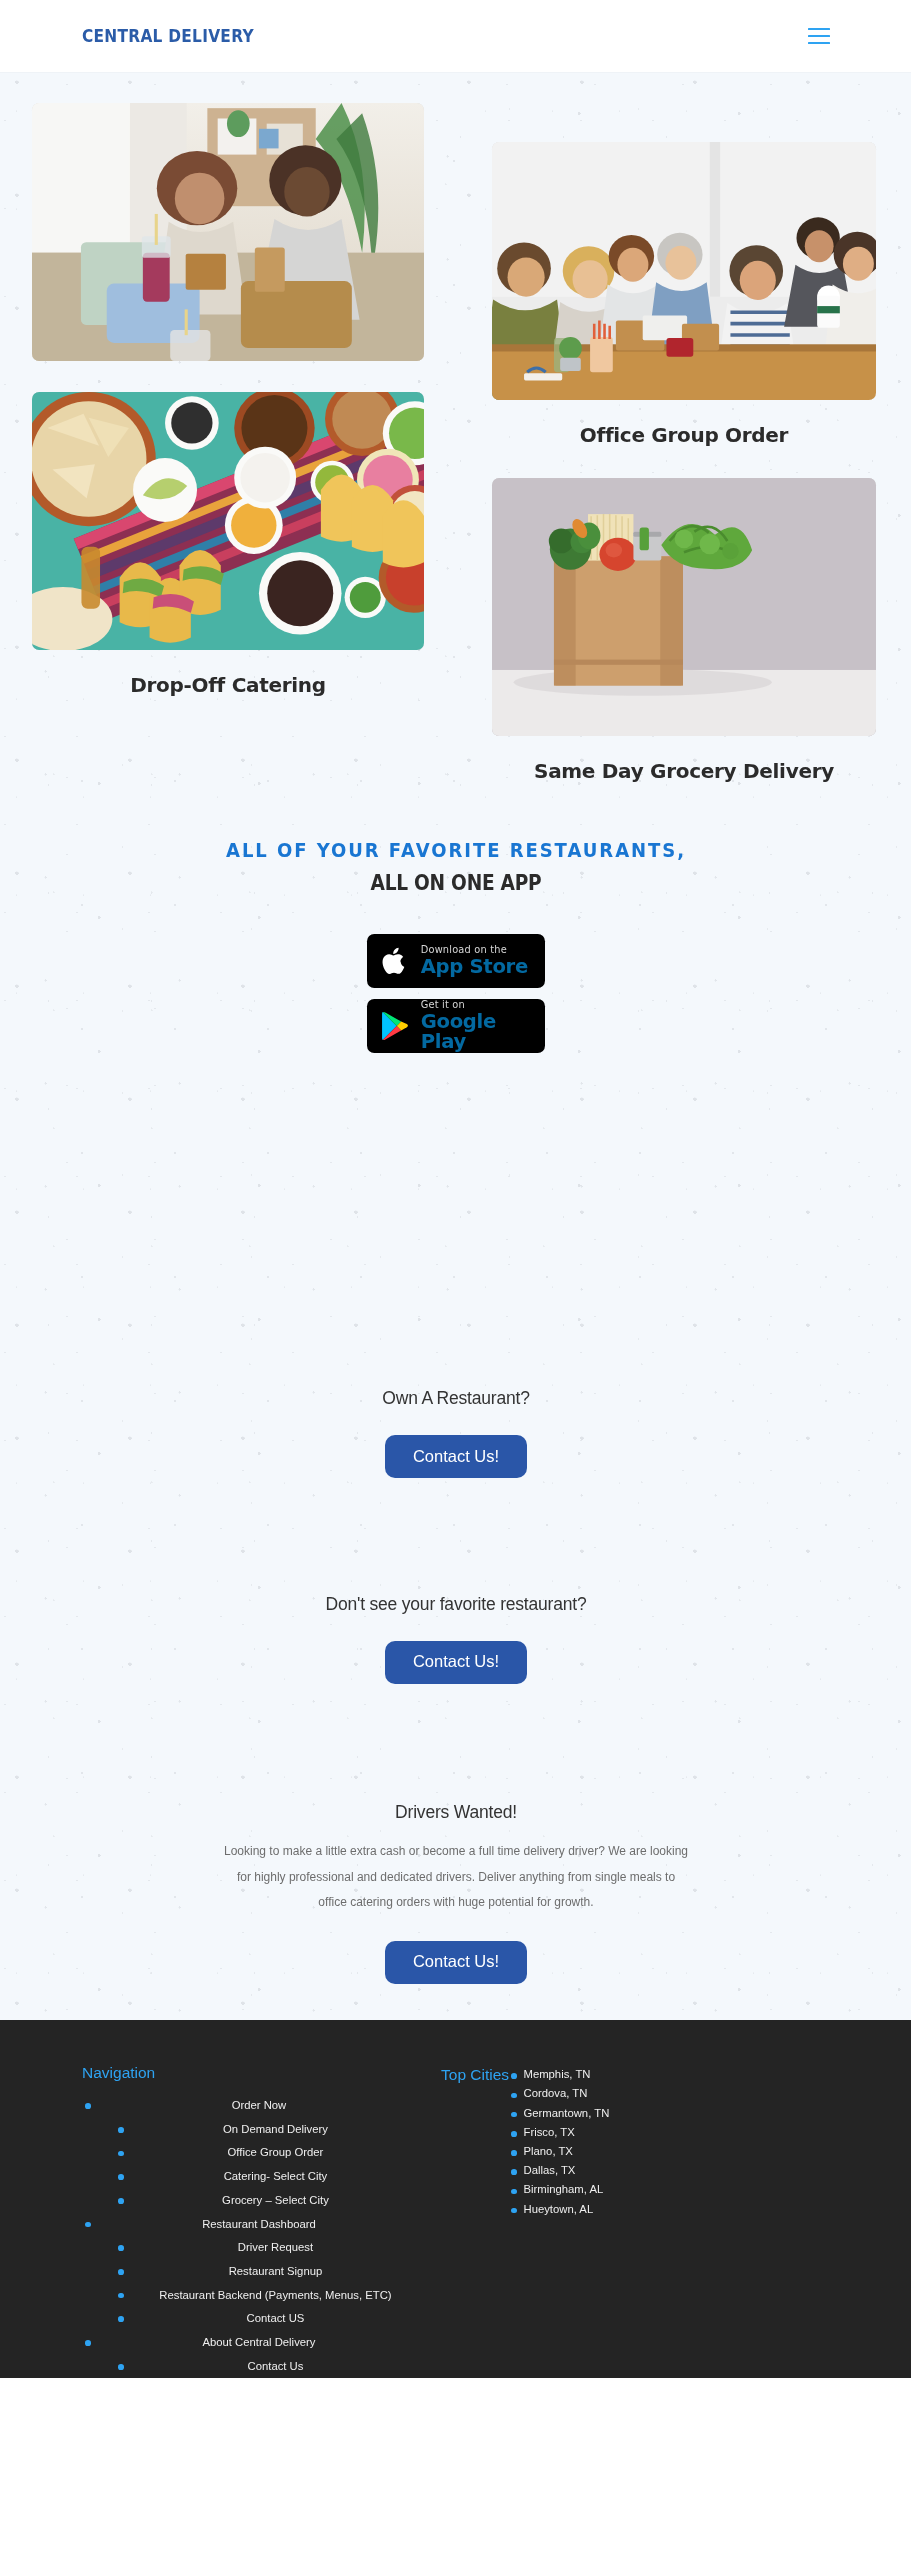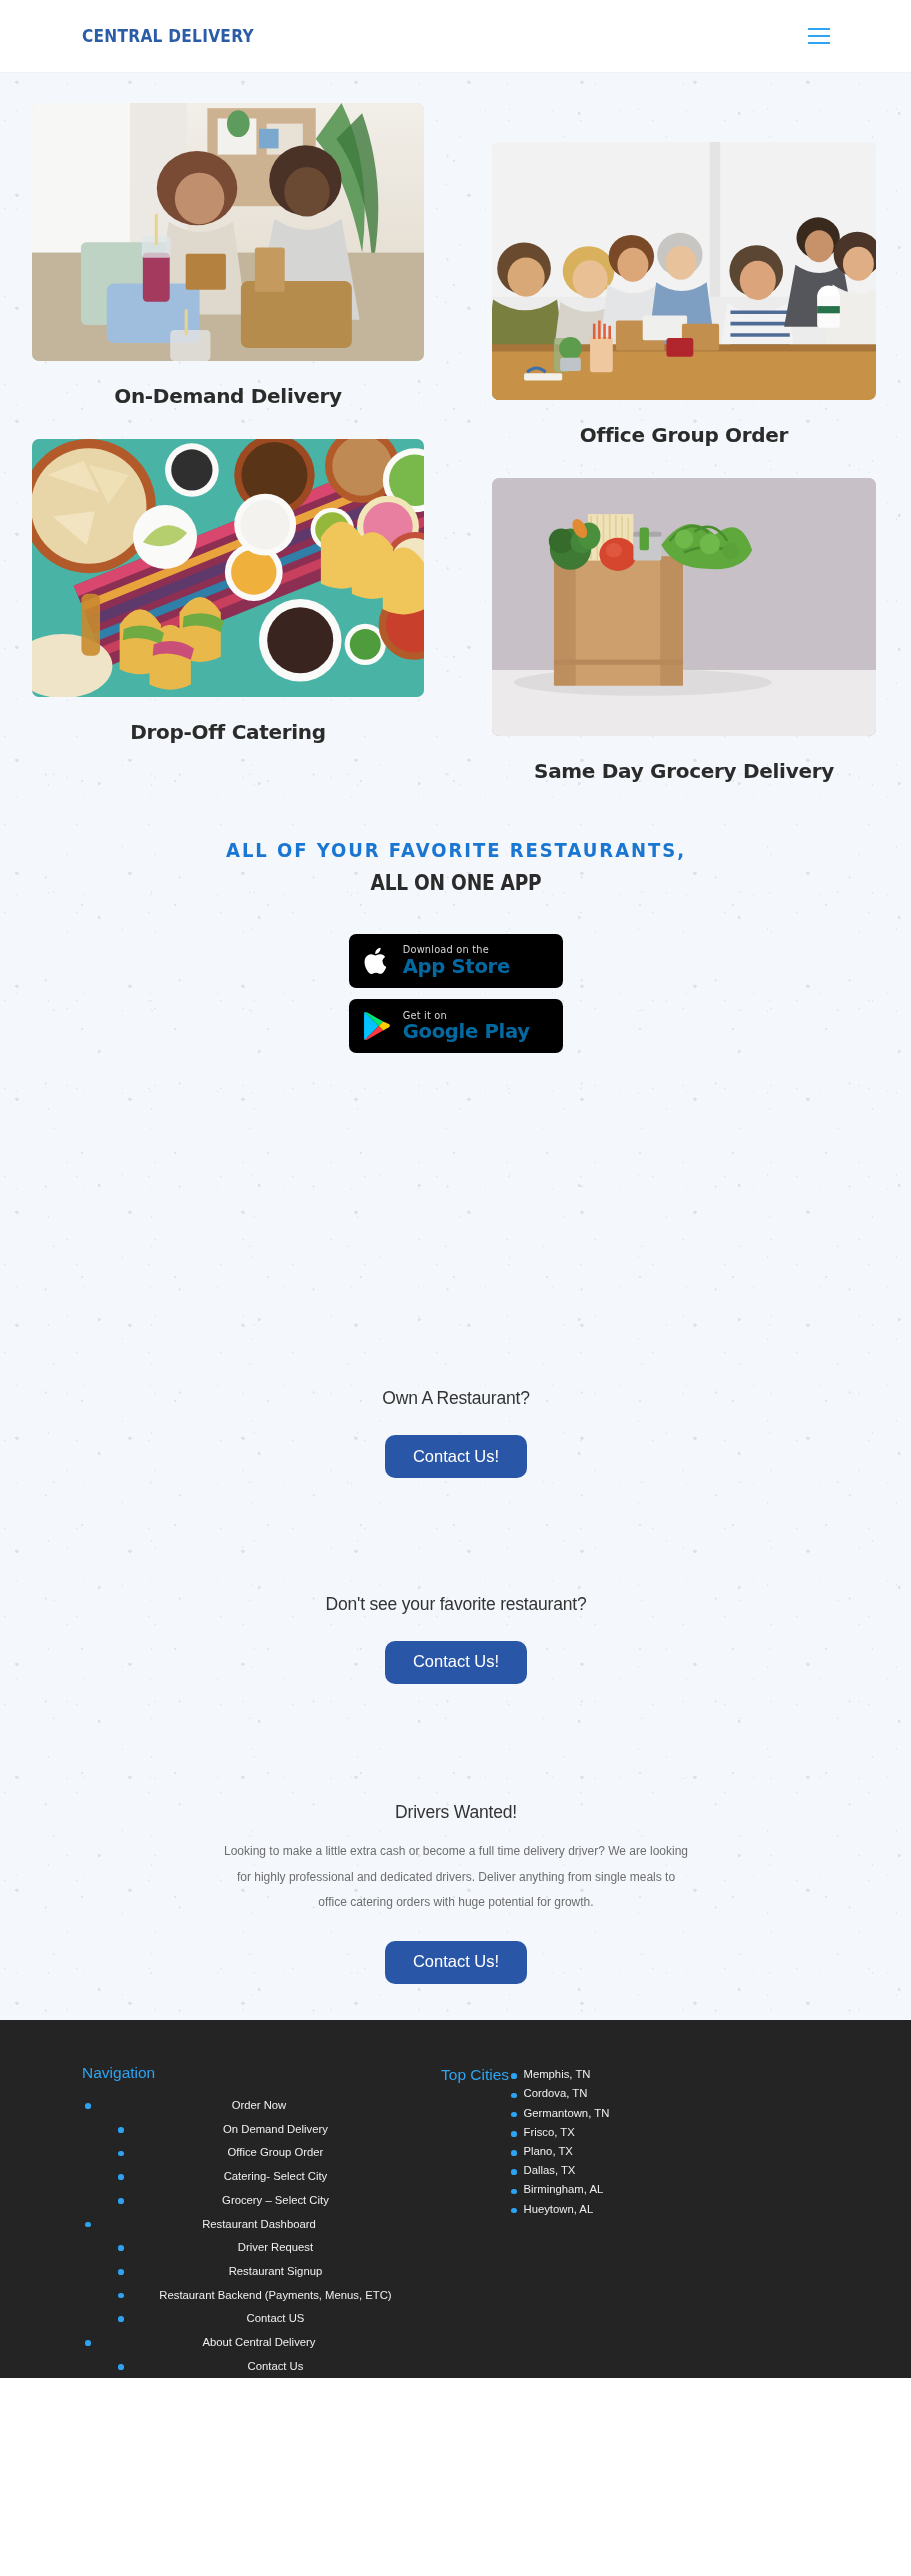--- a/index.html
+++ b/index.html
@@ -132,21 +132,21 @@
 
   
   .badges {
     margin-top: 39px;
     display: flex;
     flex-direction: column;
     align-items: center;
     gap: 11.3px;
   }
   .badge {
-    width: 214px;
+    width: 178px;
     height: 54px;
     background: #000;
     border-radius: 7.2px;
     display: flex;
     align-items: center;
     padding-left: 13.4px;
     gap: 10.3px;
     cursor: pointer;
   }
   .badge-icon { width: 30px; height: 34px; flex: none; display: flex; align-items: center; }
@@ -337,21 +337,20 @@
             <rect x="405" y="345" width="215" height="130" rx="14" fill="#b58c4c"></rect>
             <rect x="215" y="290" width="52" height="95" rx="8" fill="#a43a5d"></rect>
             <rect x="213" y="258" width="56" height="42" rx="6" fill="#dfe6ea" opacity="0.75"></rect>
             <rect x="238" y="215" width="6" height="60" fill="#e8d48a"></rect>
             <rect x="298" y="292" width="78" height="70" rx="4" fill="#b5813f"></rect>
             <rect x="432" y="280" width="58" height="86" rx="5" fill="#c59a5f"></rect>
             <rect x="268" y="440" width="78" height="60" rx="8" fill="#e4e4e2" opacity="0.8"></rect>
             <rect x="296" y="400" width="6" height="50" fill="#e8d48a"></rect>
           </svg>
         </div>
-        <div class="svc-title">On-Demand Delivery</div>
       </div>
 
       <div class="svc-card">
         <div class="svc-photo">
           <svg viewBox="0 0 760 500" preserveAspectRatio="xMidYMid slice">
             <rect width="760" height="500" fill="#49b3a5"></rect>
             <g transform="rotate(-22 380 250)">
               <rect x="90" y="170" width="700" height="170" fill="#8d2f52"></rect>
               <rect x="90" y="170" width="700" height="22" fill="#d9476f"></rect>
               <rect x="90" y="206" width="700" height="16" fill="#e8a33c"></rect>

